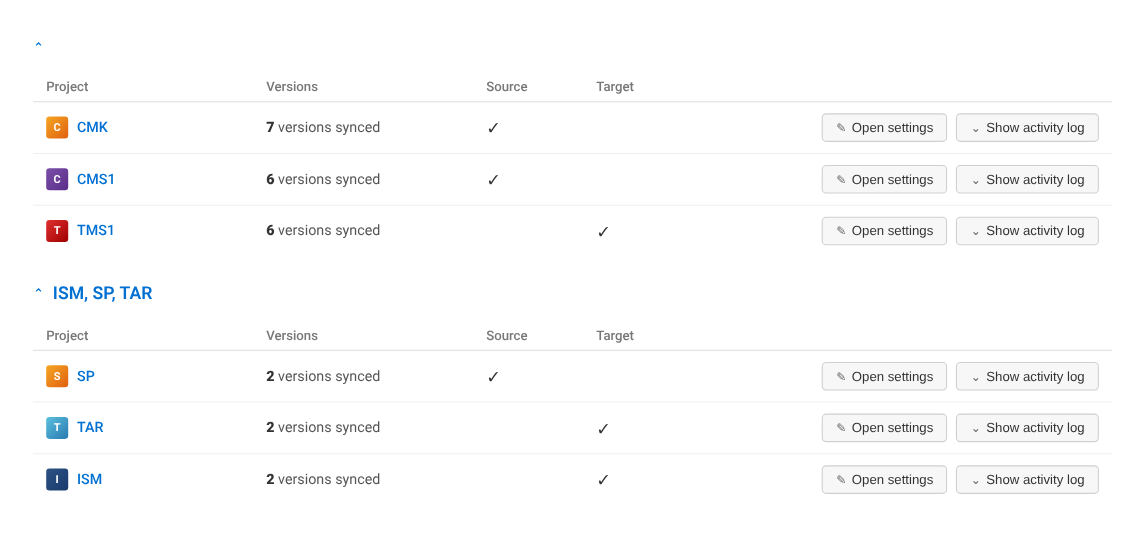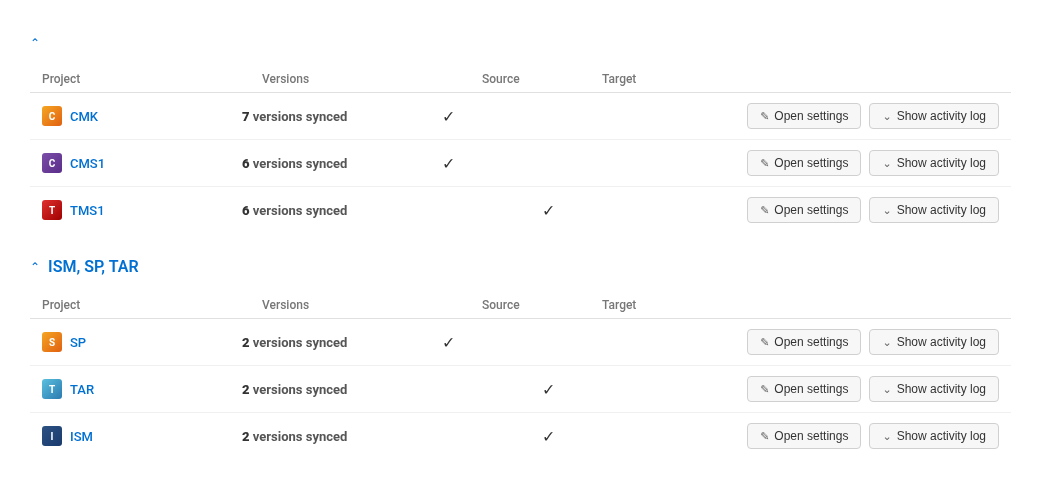--- a/index.html
+++ b/index.html
@@ -37,21 +37,20 @@
     }
 
     .table-header {
       display: grid;
       grid-template-columns: 200px 200px 100px 100px 1fr;
       padding: 6px 12px;
       color: #777;
       font-size: 12px;
       font-weight: 500;
       border-bottom: 1px solid #e0e0e0;
-      gap: 20px;
     }
 
     .table-row {
       display: grid;
       grid-template-columns: 200px 200px 100px 100px 1fr;
       padding: 10px 12px;
       align-items: center;
       border-bottom: 1px solid #f0f0f0;
     }
 
@@ -79,21 +78,21 @@
       color: #fff;
       flex-shrink: 0;
     }
 
     .versions-cell {
       font-weight: 600;
       color: #333;
     }
 
     .versions-cell span {
-      font-weight: 700;
+      font-weight: 400;
       color: #555;
     }
 
     .check-cell {
       color: #333;
       font-size: 16px;
     }
 
     .actions-cell {
       display: flex;

